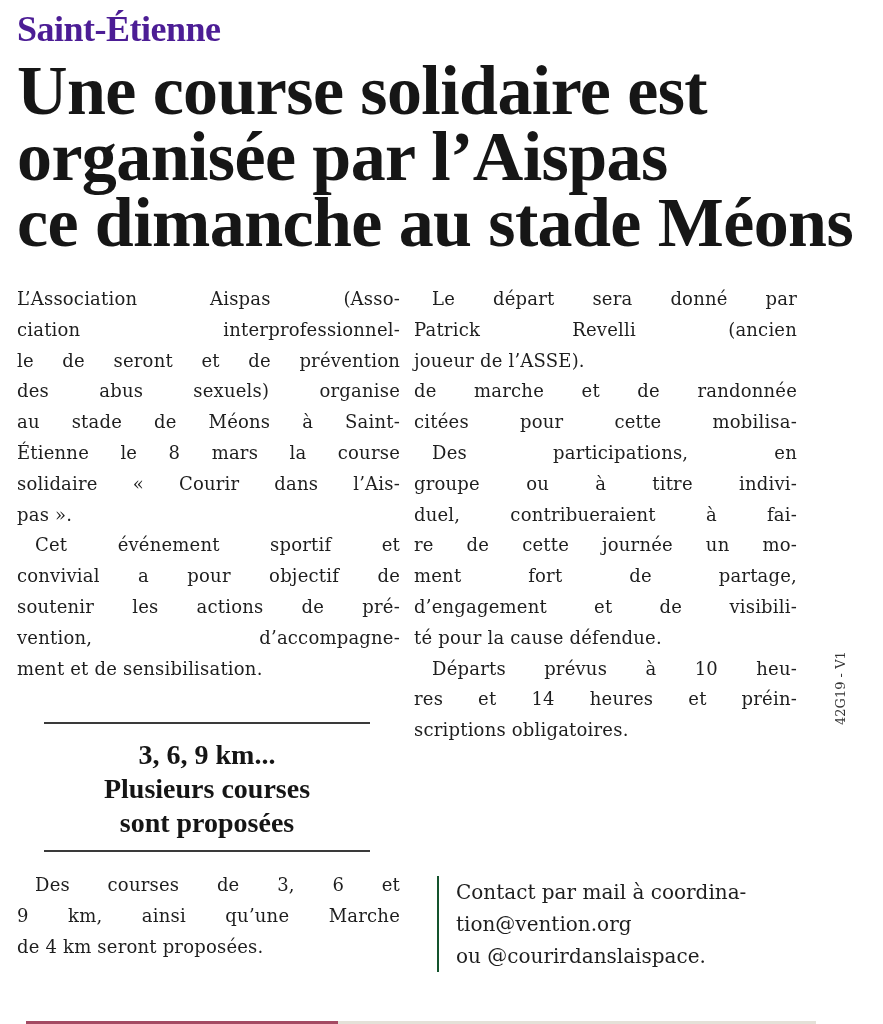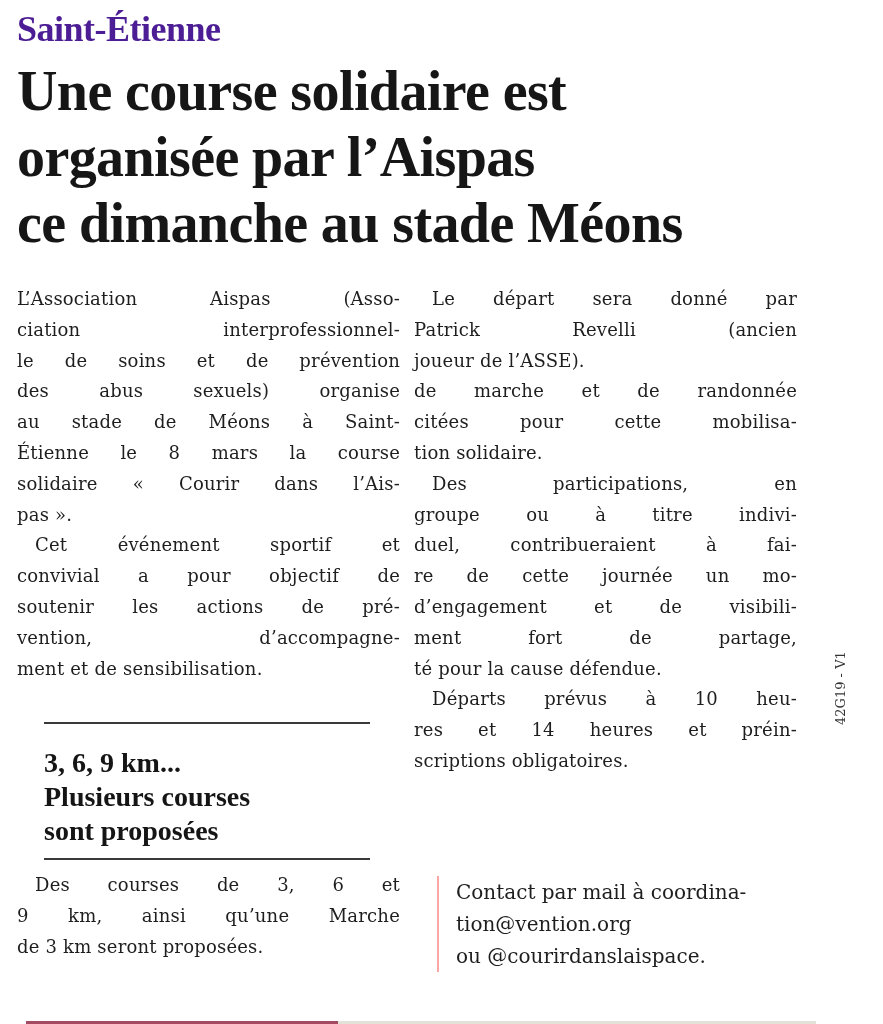--- a/index.html
+++ b/index.html
@@ -11,48 +11,48 @@
     }
     .kicker {
       position: absolute; left: 17px; top: 8px;
       font-family: "Liberation Serif", serif;
       font-weight: bold; font-size: 36px; letter-spacing: -0.5px;
       color: #4c1d95;
     }
     .headline {
       position: absolute; left: 17px; top: 58px; width: 840px;
       font-family: "Liberation Serif", serif;
-      font-weight: bold; font-size: 56px; line-height: 66px;
+      font-weight: bold; font-size: 70px; line-height: 66px;
       letter-spacing: -0.6px; color: #161616;
     }
     .headline div { white-space: nowrap; }
     .col {
       position: absolute; top: 284px;
       font-family: "DejaVu Serif", serif;
       font-size: 18px; line-height: 30.8px; color: #1e1e1e;
       letter-spacing: 0.2px;
     }
     .col-left { left: 17px; width: 383px; }
     .col-right { left: 414px; width: 383px; }
     .line { white-space: nowrap; display: block; text-align: justify; text-align-last: justify; }
     .line.last { text-align-last: left; }
     .indent { padding-left: 18px; }
     .intertitle-wrap {
       position: absolute; left: 44px; top: 722px; width: 326px;
     }
     .rule { height: 2px; background: #3a3a3a; }
     .intertitle {
       font-family: "Liberation Serif", serif; font-weight: bold;
-      font-size: 28px; line-height: 34px; color: #151515;
-      padding: 22px 0 10px 0;
+      font-size: 28px; line-height: 34px; text-align: center; color: #151515;
+      padding: 14px 0 10px 0;
     }
     .after-box { position: absolute; left: 17px; top: 870px; width: 383px; }
     .contact {
       position: absolute; left: 437px; top: 876px; width: 400px;
-      border-left: 2px solid #fca5a5; padding-left: 17px;
+      border-left: 2px solid #14532d; padding-left: 17px;
       font-family: "DejaVu Serif", serif; font-size: 20px; line-height: 32px; color: #1e1e1e;
     }
     .contact div { white-space: nowrap; }
     .edition {
       position: absolute; left: 833px; top: 725px;
       transform: rotate(-90deg); transform-origin: left top;
       font-family: "DejaVu Serif", serif; font-size: 13px; color: #333;
       white-space: nowrap;
     }
     .footer-bar-red {
@@ -71,21 +71,21 @@
 
 <div class="headline">
   <div>Une course solidaire est</div>
   <div>organisée par l’Aispas</div>
   <div>ce dimanche au stade Méons</div>
 </div>
 
 <div class="col col-left">
   <span class="line">L’Association Aispas (Asso-</span>
   <span class="line">ciation interprofessionnel-</span>
-  <span class="line">le de soins et de prévention</span>
+  <span class="line">le de seront et de prévention</span>
   <span class="line">des abus sexuels) organise</span>
   <span class="line">au stade de Méons à Saint-</span>
   <span class="line">Étienne le 8 mars la course</span>
   <span class="line">solidaire « Courir dans l’Ais-</span>
   <span class="line last">pas ».</span>
   <span class="line indent">Cet événement sportif et</span>
   <span class="line">convivial a pour objectif de</span>
   <span class="line">soutenir les actions de pré-</span>
   <span class="line">vention, d’accompagne-</span>
   <span class="line last">ment et de sensibilisation.</span>
@@ -97,36 +97,35 @@
     <div>3, 6, 9 km...</div>
     <div>Plusieurs courses</div>
     <div>sont proposées</div>
   </div>
   <div class="rule"></div>
 </div>
 
 <div class="col after-box" style="top:870px;">
   <span class="line indent">Des courses de 3, 6 et</span>
   <span class="line">9 km, ainsi qu’une Marche</span>
-  <span class="line last">de 3 km seront proposées.</span>
+  <span class="line last">de 4 km seront proposées.</span>
 </div>
 
 <div class="col col-right">
   <span class="line indent">Le départ sera donné par</span>
   <span class="line">Patrick Revelli (ancien</span>
   <span class="line last">joueur de l’ASSE).</span>
   <span class="line">de marche et de randonnée</span>
   <span class="line">citées pour cette mobilisa-</span>
-  <span class="line last">tion solidaire.</span>
   <span class="line indent">Des participations, en</span>
   <span class="line">groupe ou à titre indivi-</span>
   <span class="line">duel, contribueraient à fai-</span>
   <span class="line">re de cette journée un mo-</span>
+  <span class="line">ment fort de partage,</span>
   <span class="line">d’engagement et de visibili-</span>
-  <span class="line">ment fort de partage,</span>
   <span class="line last">té pour la cause défendue.</span>
   <span class="line indent">Départs prévus à 10 heu-</span>
   <span class="line">res et 14 heures et préin-</span>
   <span class="line last">scriptions obligatoires.</span>
 </div>
 
 <div class="contact">
   <div>Contact par mail à coordina-</div>
   <div>tion@vention.org</div>
   <div>ou @courirdanslaispace.</div>

